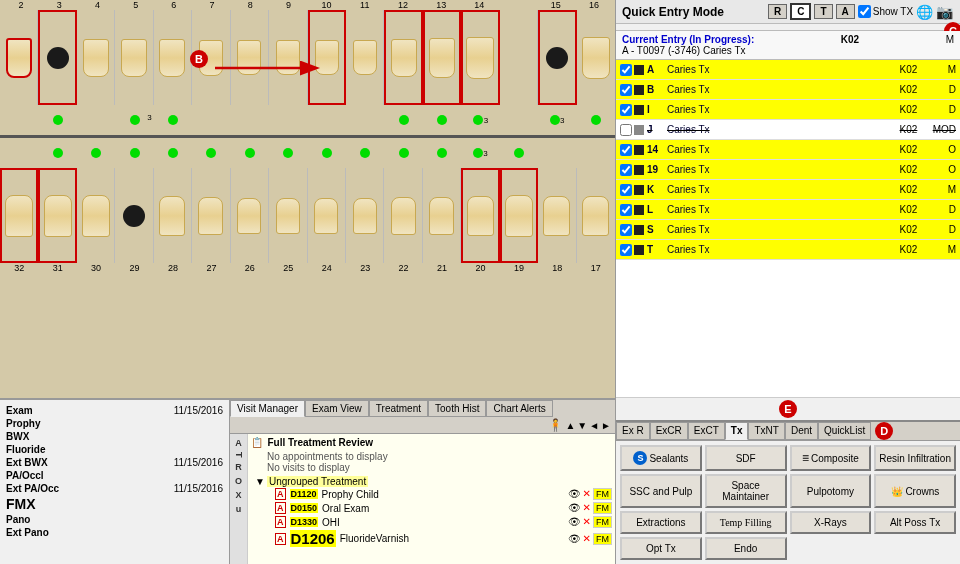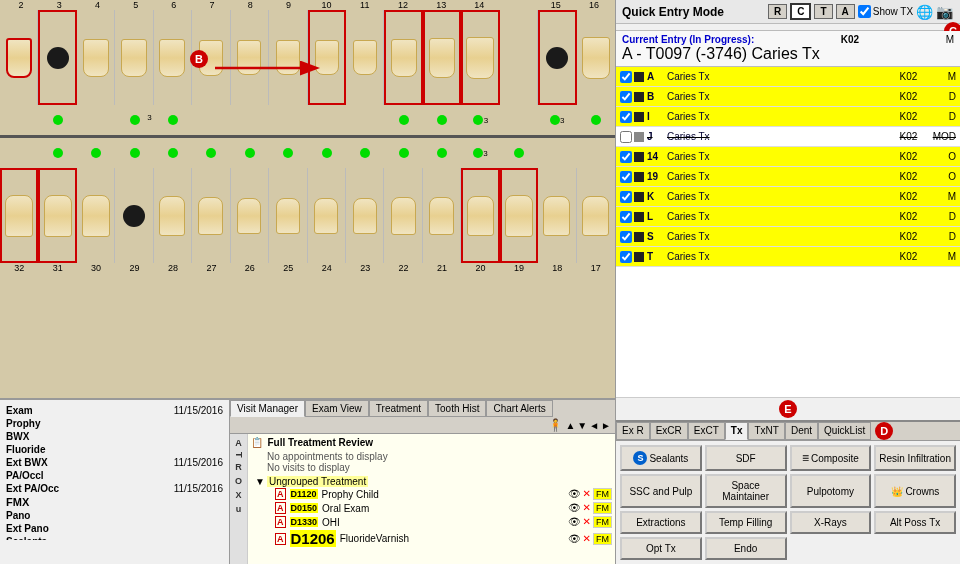--- a/index.html
+++ b/index.html
@@ -340,21 +340,21 @@
           </div>
           <div class="summary-row">
             <span style="font-weight:bold;font-size:10px;">PA/Occl</span>
             <span style="font-size:10px;"></span>
           </div>
           <div class="summary-row">
             <span style="font-weight:bold;font-size:10px;">Ext PA/Occ</span>
             <span style="font-size:10px;">11/15/2016</span>
           </div>
           <div class="summary-row">
-            <span style="font-weight:bold;font-size:11px;">FMX</span>
+            <span style="font-weight:bold;font-size:14px;">FMX</span>
             <span style="font-size:10px;"></span>
           </div>
           <div class="summary-row">
             <span style="font-weight:bold;font-size:10px;">Pano</span>
             <span style="font-size:10px;"></span>
           </div>
           <div class="summary-row">
             <span style="font-weight:bold;font-size:10px;">Ext Pano</span>
             <span style="font-size:10px;"></span>
           </div>
@@ -470,21 +470,21 @@
     <div style="display:flex;align-items:center;padding:3px 6px;gap:4px;border-bottom:1px solid #bbb;position:relative;">
       <div style="position:absolute;right:-2px;top:-2px;background:#cc0000;color:#fff;font-weight:bold;font-size:11px;border-radius:50%;width:18px;height:18px;display:flex;align-items:center;justify-content:center;">C</div>
     </div>
 
     <div style="padding:3px 6px;border-bottom:1px solid #bbb;background:#f8f8f8;position:relative;">
       <div style="display:flex;justify-content:space-between;align-items:center;">
         <span style="color:#0000cc;font-weight:bold;font-size:10px;">Current Entry (In Progress):</span>
         <span style="font-size:10px;font-weight:bold;">K02</span>
         <span style="font-size:10px;">M</span>
       </div>
-      <div style="font-size:16px;">A - T0097  (-3746)   Caries Tx</div>
+      <div style="font-size:10px;">A - T0097  (-3746)   Caries Tx</div>
     </div>
 
     <div class="entry-list" style="flex:1;overflow-y:auto;background:#fff;min-height:0;">
 
       <div style="display:flex;align-items:center;padding:2px 4px;background:#ffff00;border-bottom:1px solid #ddd;min-height:20px;">
         <input type="checkbox" checked="" style="width: 12px; height: 12px; margin-right: 2px;">
         <span style="width:10px;height:10px;background:#222;display:inline-block;margin-right:3px;"></span>
         <span style="width:20px;font-size:10px;font-weight:bold;color:#000033;">A</span>
         <span style="flex:1;font-size:10px;color:#000033;">Caries Tx</span>
         <span style="width:35px;font-size:10px;text-align:center;">K02</span>
@@ -602,21 +602,21 @@
         </button>
         <button style="padding:4px 3px;font-size:10px;border:2px outset #ccc;background:#e4e0d8;cursor:pointer;">Resin Infiltration</button>
         <button style="padding:4px 3px;font-size:10px;border:2px outset #ccc;background:#e4e0d8;cursor:pointer;">SSC and Pulp</button>
         <button style="padding:4px 3px;font-size:10px;border:2px outset #ccc;background:#e4e0d8;cursor:pointer;">Space Maintainer</button>
         <button style="padding:4px 3px;font-size:10px;border:2px outset #ccc;background:#e4e0d8;cursor:pointer;">Pulpotomy</button>
         <button style="padding:4px 3px;font-size:10px;border:2px outset #ccc;background:#e4e0d8;cursor:pointer;display:flex;align-items:center;justify-content:center;gap:2px;">
           <span>👑</span>
           <span>Crowns</span>
         </button>
         <button style="padding:4px 3px;font-size:10px;border:2px outset #ccc;background:#e4e0d8;cursor:pointer;">Extractions</button>
-        <button style="padding:4px 3px;font-size:10px;border:2px outset #ccc;background:#e4e0d8;cursor:pointer;">Temp Filling</button>
+        <button style="padding:4px 3px;font-size:10px;border:2px outset #ccc;background:#e4e0d8;cursor:pointer;font-family:Liberation Serif, serif;">Temp Filling</button>
         <button style="padding:4px 3px;font-size:10px;border:2px outset #ccc;background:#e4e0d8;cursor:pointer;">X-Rays</button>
         <button style="padding:4px 3px;font-size:10px;border:2px outset #ccc;background:#e4e0d8;cursor:pointer;">Alt Poss Tx</button>
         <button style="padding:4px 3px;font-size:10px;border:2px outset #ccc;background:#e4e0d8;cursor:pointer;">Opt Tx</button>
         <button style="padding:4px 3px;font-size:10px;border:2px outset #ccc;background:#e4e0d8;cursor:pointer;">Endo</button>
       </div>
     </div>
   </div>
 </div>
 
 </body></html>

